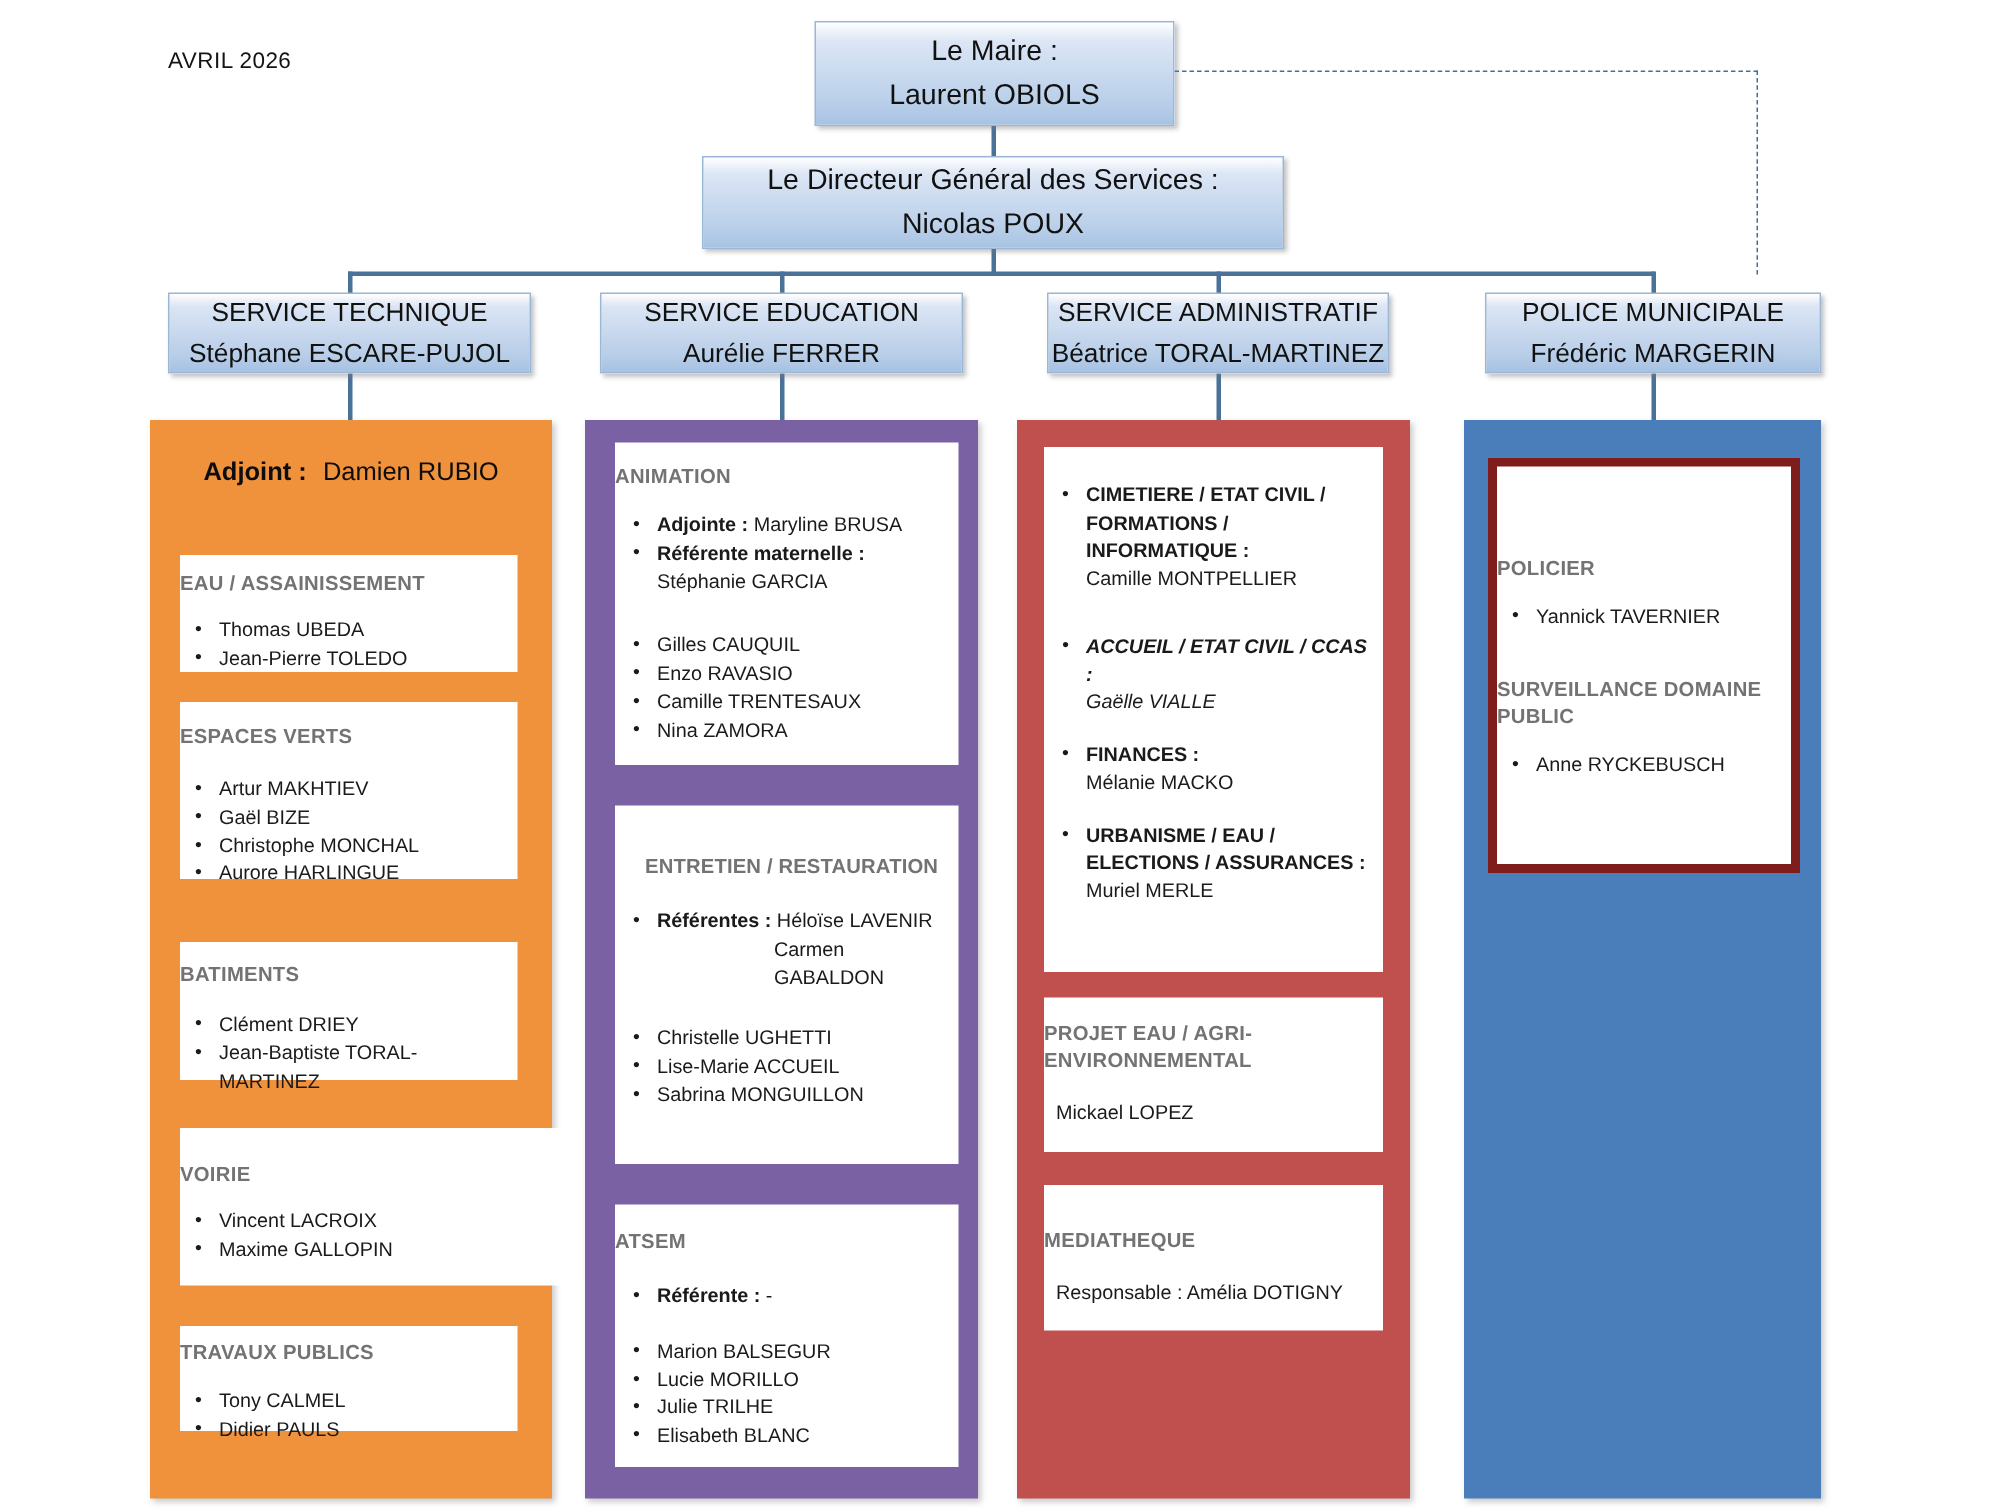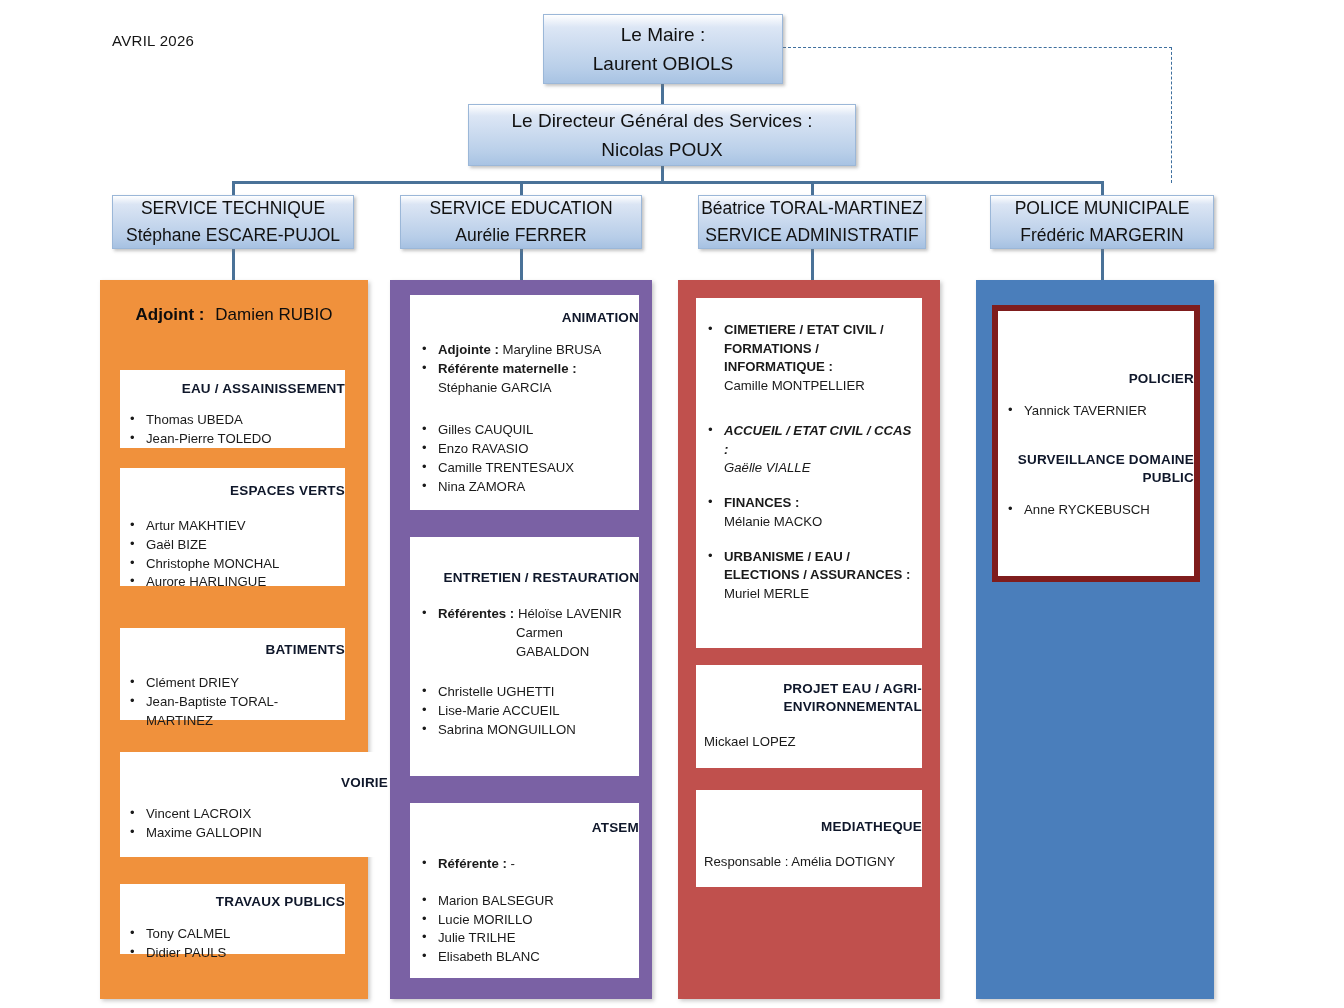--- a/index.html
+++ b/index.html
@@ -103,26 +103,26 @@
   .card {
     position: absolute;
     background: #ffffff;
     padding: 0;
   }
   .card.teal-border { border: 6px solid #7f1d1d; }
 
   .card-title {
     font-weight: bold;
     font-size: 13.5px;
-    text-align: right;
-    color: #0f172a;
+    text-align: left;
+    color: #737373;
     line-height: 1.35;
     letter-spacing: 0.2px;
   }
-  .card-title.wide { letter-spacing: 0.1px; }
+  .card-title.wide { letter-spacing: 0.1px; margin-left: 20px; }
 
   .adjoint-line {
     font-size: 17px;
     text-align: center;
     color: #0d0d0d;
   }
   .adjoint-line b { font-weight: bold; }
 
   ul.people {
     list-style: none;
@@ -230,22 +230,22 @@
 
 <div class="svcbox" id="svc-box-0">
   <div>SERVICE TECHNIQUE</div>
   <div>Stéphane ESCARE-PUJOL</div>
 </div>
 <div class="svcbox" id="svc-box-1">
   <div>SERVICE EDUCATION</div>
   <div>Aurélie FERRER</div>
 </div>
 <div class="svcbox" id="svc-box-2">
+  <div>SERVICE ADMINISTRATIF</div>
   <div>Béatrice TORAL-MARTINEZ</div>
-  <div>SERVICE ADMINISTRATIF</div>
 </div>
 <div class="svcbox" id="svc-box-3">
   <div>POLICE MUNICIPALE</div>
   <div>Frédéric MARGERIN</div>
 </div>
 
 <div class="column" id="column-0"></div>
 <div class="column" id="column-1"></div>
 <div class="column" id="column-2"></div>
 <div class="column" id="column-3"></div>

